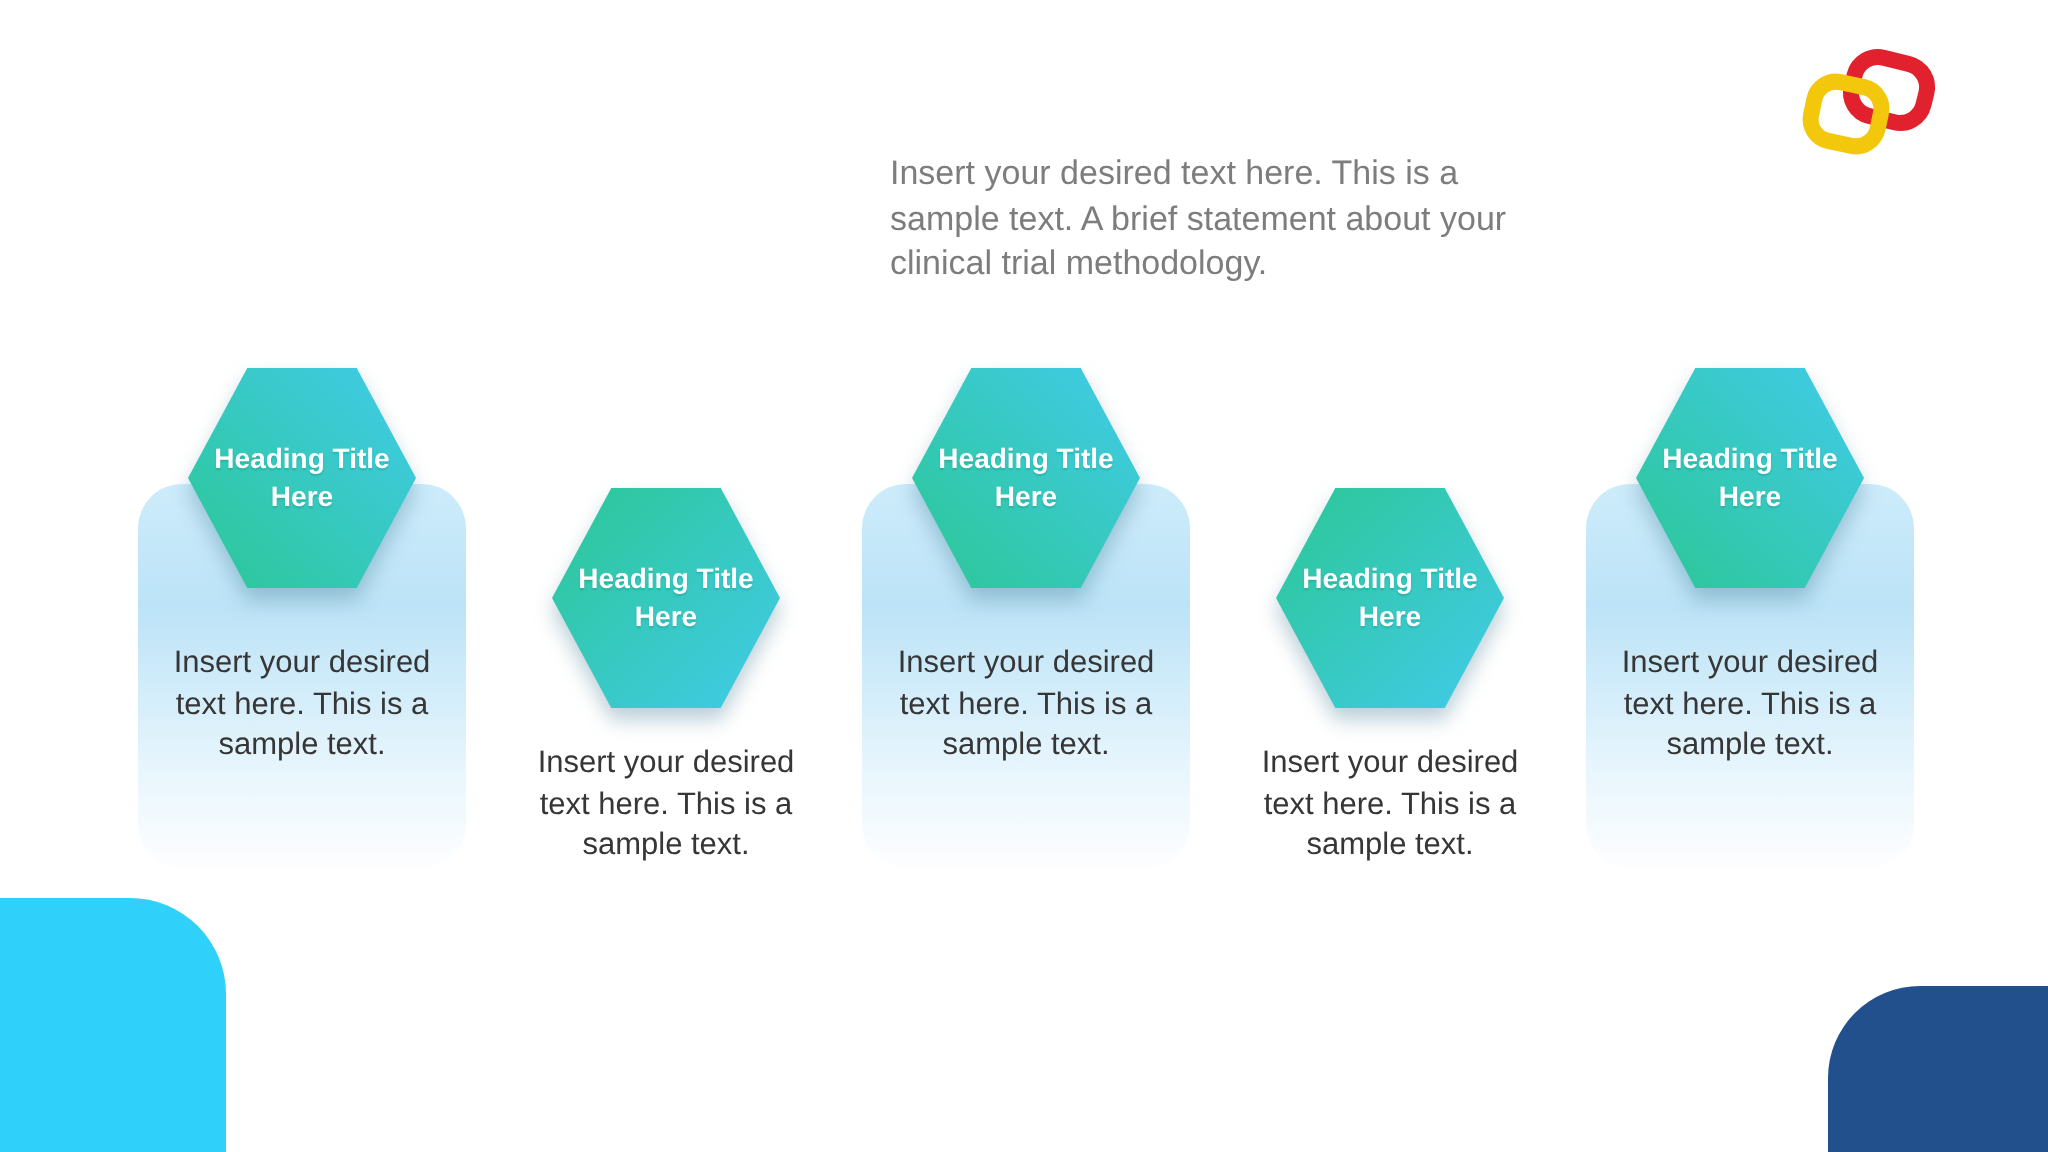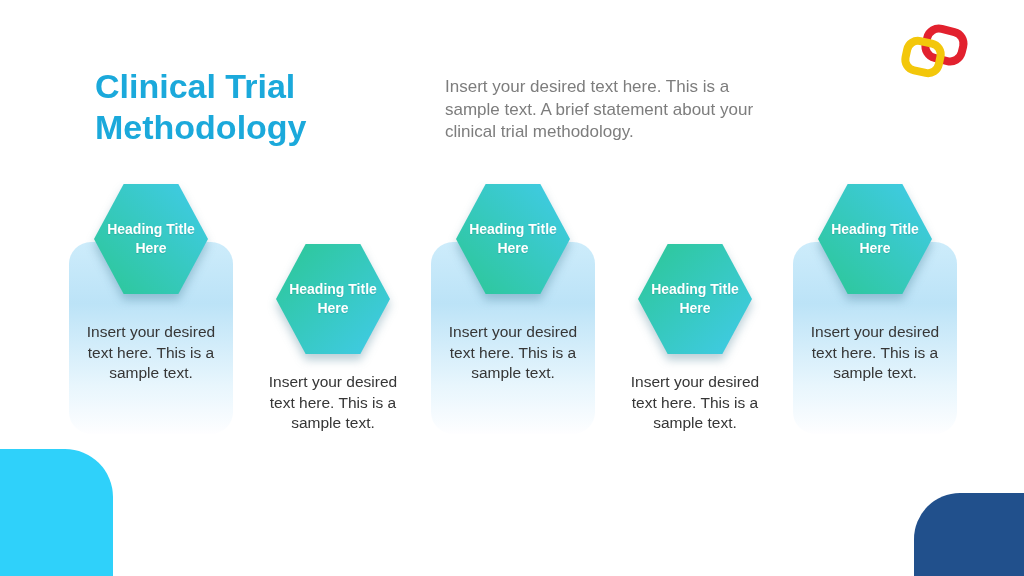--- a/index.html
+++ b/index.html
@@ -78,22 +78,20 @@
   .accent-br {
     position:absolute; left:914px; top:493px; width:110px; height:83px;
     background:#21508C; border-radius:46px 0 0 0;
   }
 </style>
 </head>
 <body>
 
 <div class="slide">
 
-  <h1 class="title">Clinical Trial
-Methodology</h1>
   <p class="intro">Insert your desired text here. This is a sample text. A brief statement about your clinical trial methodology.</p>
 
   <div class="logo">
     <div class="ring ring-red"></div>
     <div class="ring ring-yellow"></div>
   </div>
 
   <div class="col col-1 raised">
     <div class="card"></div>
     <div class="hex-wrap">

